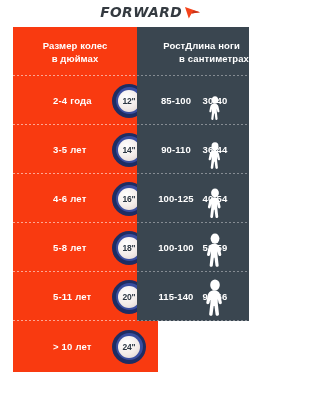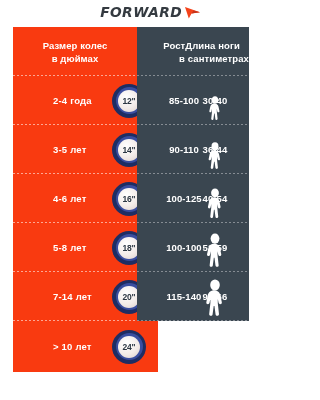--- a/index.html
+++ b/index.html
@@ -175,21 +175,21 @@
     justify-content: center;
     color: #2b3642;
     font-size: 8.5px;
     font-weight: bold;
     letter-spacing: -0.2px;
   }
 
   
   .height-val {
     position: absolute;
-    left: 16px;
+    left: 8px;
     width: 62px;
     text-align: center;
     color: #ffffff;
     font-size: 9.5px;
     font-weight: bold;
     letter-spacing: 0.1px;
   }
   .kid {
     position: absolute;
     left: 62px;
@@ -339,21 +339,21 @@
                   <path d="M13 12.2c-4.2 0-7.2 2.1-7.9 5.6l-1.5 7.3c-.2 1.2.6 2.1 1.7 2.1.9 0 1.6-.6 1.8-1.5l.9-4.3v4.6l-1.3 11.9c-.1 1.1.7 2 1.8 2 1 0 1.8-.7 1.9-1.7l1.2-9.1h.8l1.2 9.1c.1 1 .9 1.7 1.9 1.7 1.1 0 1.9-.9 1.8-2l-1.3-11.9v-4.6l.9 4.3c.2.9.9 1.5 1.8 1.5 1.1 0 1.9-.9 1.7-2.1l-1.5-7.3c-.7-3.5-3.7-5.6-7.9-5.6z"></path>
                 </g>
               </svg>
             </div>
             <div class="leg-val">52-59</div>
             <div class="sep dark"></div>
           </div>
         </div>
         <div class="row data-row">
           <div class="cell-left">
-            <div class="age">7-14 лет</div>
+            <div class="age">5-11 лет</div>
             <div class="wheel">
               <div class="ring2">
                 <div class="core">20"</div>
               </div>
             </div>
             <div class="sep"></div>
           </div>
           <div class="cell-right">
             <div class="height-val">115-140</div>
             <div class="kid">

